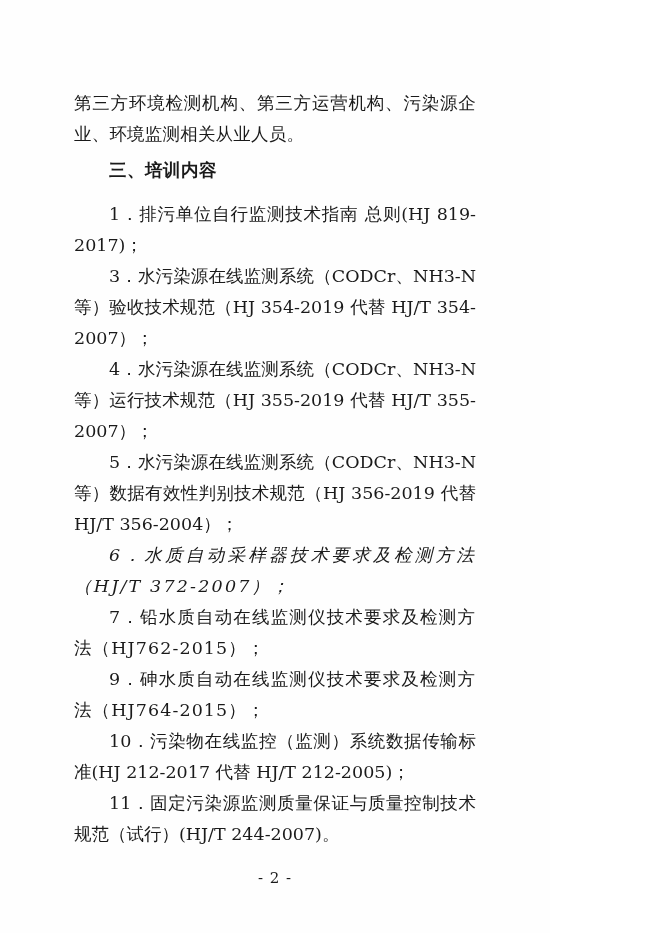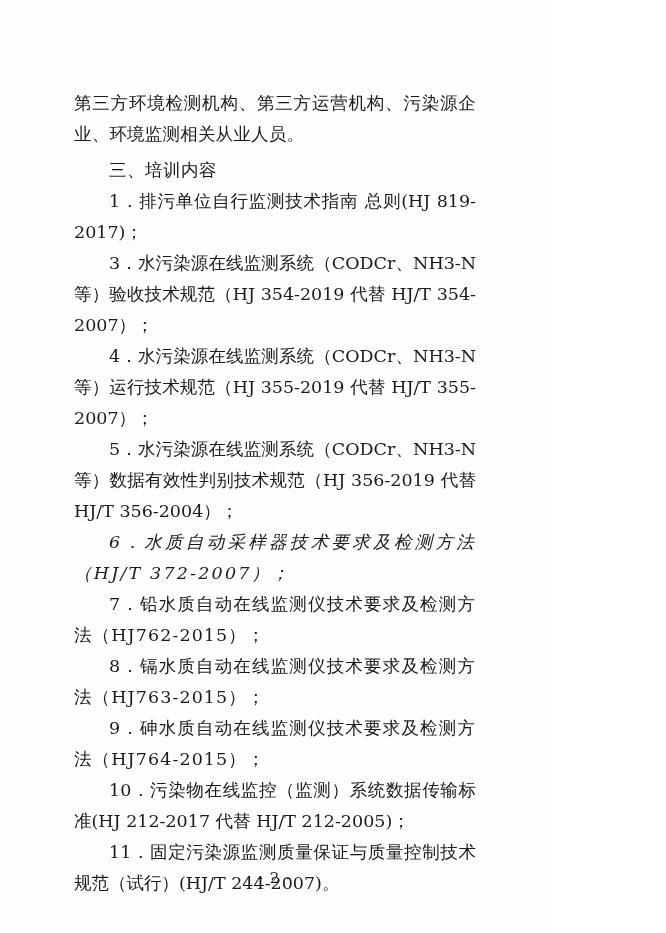--- a/index.html
+++ b/index.html
@@ -27,23 +27,23 @@
     line-height: 31px;
     letter-spacing: 0.2px;
     text-align: justify;
     text-justify: inter-ideograph;
     margin: 0 0 1px 0;
     white-space: pre-wrap;
   }
   .heading {
     font-size: 17.5px;
     line-height: 31px;
-    font-weight: normal;
+    font-weight: bold;
     text-indent: 2em;
-    margin: 5px 0 0 0;
+    margin: 5px 0 13px 0;
     letter-spacing: 0.5px;
   }
   .item {
     font-size: 17.5px;
     line-height: 31px;
     text-indent: 2em;
     text-align: justify;
     text-justify: inter-ideograph;
     margin: 0;
     white-space: pre-wrap;
@@ -74,19 +74,18 @@
   <p class="para">第三方环境检测机构、第三方运营机构、污染源企业、环境监测相关从业人员。</p>
 
   <h2 class="heading">三、培训内容</h2>
 
   <p class="item">1．排污单位自行监测技术指南 总则(HJ 819-2017)；</p>
   <p class="item">3．水污染源在线监测系统（CODCr、NH3-N 等）验收技术规范（HJ 354-2019 代替 HJ/T 354-2007）；</p>
   <p class="item">4．水污染源在线监测系统（CODCr、NH3-N 等）运行技术规范（HJ 355-2019 代替 HJ/T 355-2007）；</p>
   <p class="item">5．水污染源在线监测系统（CODCr、NH3-N 等）数据有效性判别技术规范（HJ 356-2019 代替 HJ/T 356-2004）；</p>
   <p class="item wider">6．水质自动采样器技术要求及检测方法（HJ/T 372-2007）；</p>
   <p class="item wide">7．铅水质自动在线监测仪技术要求及检测方法（HJ762-2015）；</p>
-  <p class="item wide">8．镉水质自动在线监测仪技术要求及检测方法（HJ763-2015）；</p>
   <p class="item wide">9．砷水质自动在线监测仪技术要求及检测方法（HJ764-2015）；</p>
   <p class="item">10．污染物在线监控（监测）系统数据传输标准(HJ 212-2017 代替 HJ/T 212-2005)；</p>
   <p class="item">11．固定污染源监测质量保证与质量控制技术规范（试行）(HJ/T 244-2007)。</p>
 
   <div class="footer">- 2 -</div>
 </div>
 
 </body></html>

